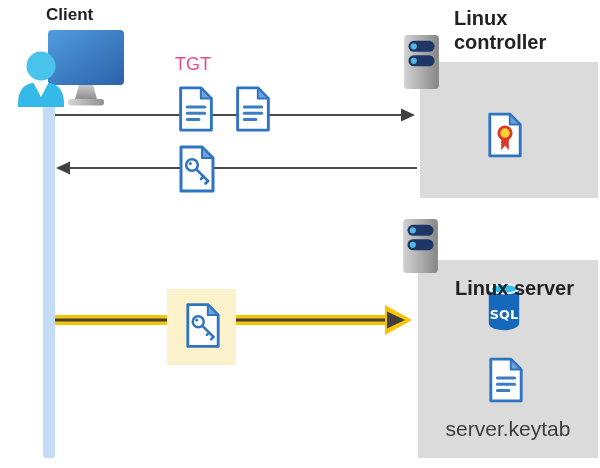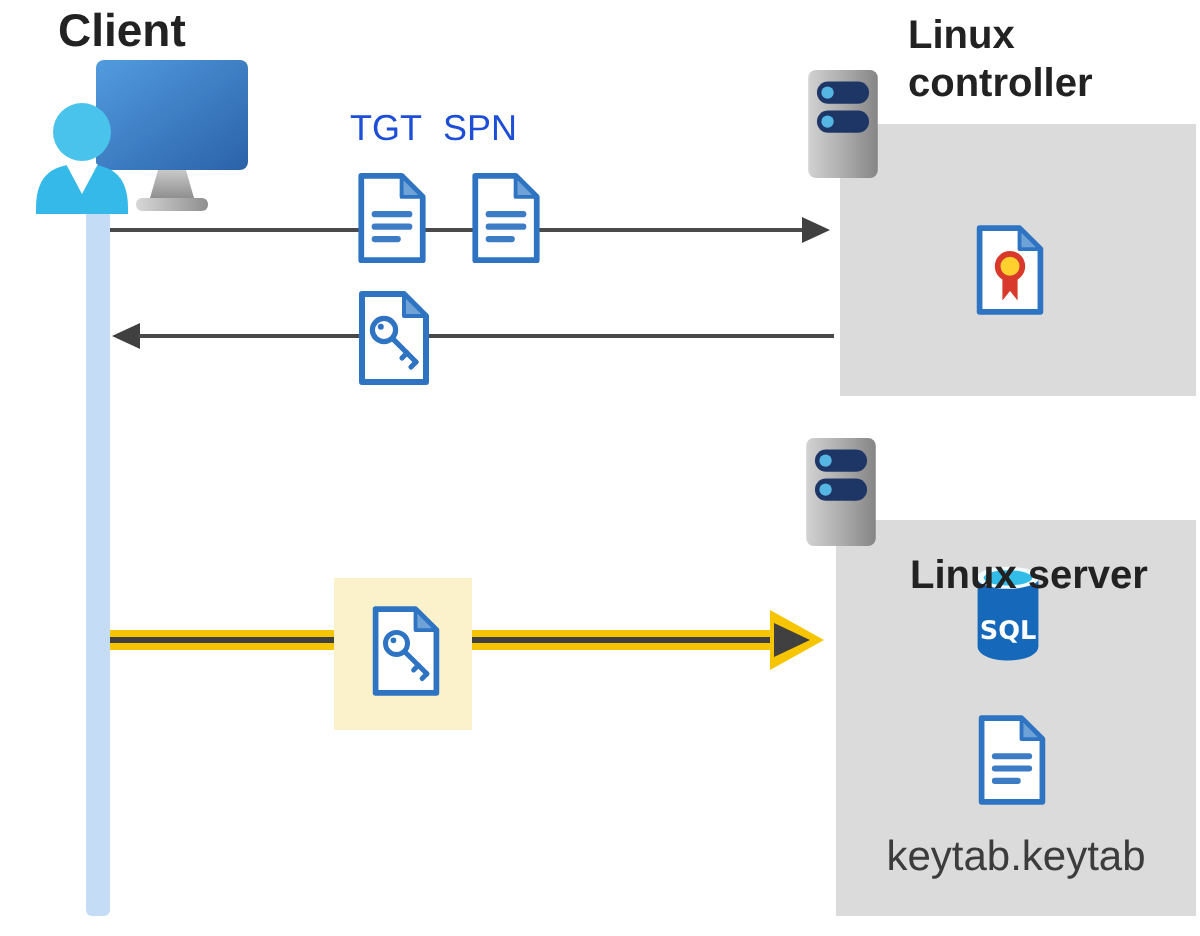--- a/index.html
+++ b/index.html
@@ -2,21 +2,21 @@
 <html><head>
 <meta charset="utf-8">
 <style>
   html,body{margin:0;padding:0;background:#fff;}
   #canvas{
     position:relative;width:600px;height:468px;background:#fff;overflow:hidden;
     font-family:"Liberation Sans", sans-serif;
   }
   .abs{position:absolute;}
   .heading{font-weight:700;color:#222;font-size:20px;line-height:24px;}
-  .small-label{font-size:18px;color:#1d4ed8;text-align:center;}
+  .small-label{font-size:18px;color:#ec4899;text-align:center;}
   .group-box{background:#DBDBDB;z-index:1;}
   .timeline{background:#C5DCF6;border-radius:3px;z-index:2;}
   .arrow-layer{z-index:3;}
   .highlight-box{background:#FBF2CB;z-index:4;}
   .icon-layer{z-index:5;}
   .label-layer{z-index:6;}
   .keytab-text{font-size:21px;color:#3c3c3c;text-align:center;}
 </style>
 </head>
 <body>
@@ -112,27 +112,26 @@
 
   <svg class="abs arrow-layer" style="left:55px;top:304px;" width="358" height="32" viewBox="0 0 358 32">
     <rect x="0" y="11" width="334" height="10" fill="#F6C500"></rect>
     <rect x="0" y="14.5" width="334" height="3" fill="#404040"></rect>
     <polygon points="330,1 357,16 330,31" fill="#F6C500"></polygon>
     <polygon points="332,7.5 350,16 332,24.5" fill="#404040"></polygon>
   </svg>
 
   <div class="abs highlight-box" style="left:167px;top:289px;width:69px;height:76px;"></div>
 
-  <div class="abs heading label-layer" style="left:29px;top:3px;font-size:23px;">Client</div>
+  <div class="abs heading label-layer" style="left:46px;top:3px;font-size:17px;">Client</div>
   <svg class="abs icon-layer" style="left:12px;top:27px;" width="115" height="80">
       <use href="#client-pc"></use>
     </svg>
 
   <div class="abs small-label label-layer" style="left:163px;top:54px;width:60px;">TGT</div>
-  <div class="abs small-label label-layer" style="left:210px;top:54px;width:60px;">SPN</div>
   <svg class="abs icon-layer" style="left:176px;top:85px;" width="40" height="48">
       <use href="#doc-text"></use>
     </svg>
   <svg class="abs icon-layer" style="left:233px;top:85px;" width="40" height="48">
       <use href="#doc-text"></use>
     </svg>
   <svg class="abs icon-layer" style="left:177px;top:144px;" width="40" height="50">
       <use href="#doc-key"></use>
     </svg>
   <svg class="abs icon-layer" style="left:184px;top:301px;" width="38" height="49">
@@ -153,15 +152,15 @@
   <div class="abs heading label-layer" style="left:455px;top:230px;white-space:nowrap;margin-top:46px;">Linux server</div>
 
   <svg class="abs icon-layer" style="left:485px;top:280px;" width="38" height="52" viewBox="0 0 40 54">
     <use href="#sql-db"></use>
     <text x="20" y="41" text-anchor="middle" fill="#FFFFFF" font-family="DejaVu Sans, sans-serif" font-size="13.5" font-weight="bold">SQL</text>
   </svg>
 
   <svg class="abs icon-layer" style="left:487px;top:355px;" width="38" height="50">
       <use href="#doc-text"></use>
     </svg>
-  <div class="abs keytab-text label-layer" style="left:418px;top:417px;width:180px;">keytab.keytab</div>
+  <div class="abs keytab-text label-layer" style="left:418px;top:417px;width:180px;">server.keytab</div>
 
 </div>
 
 </body></html>

